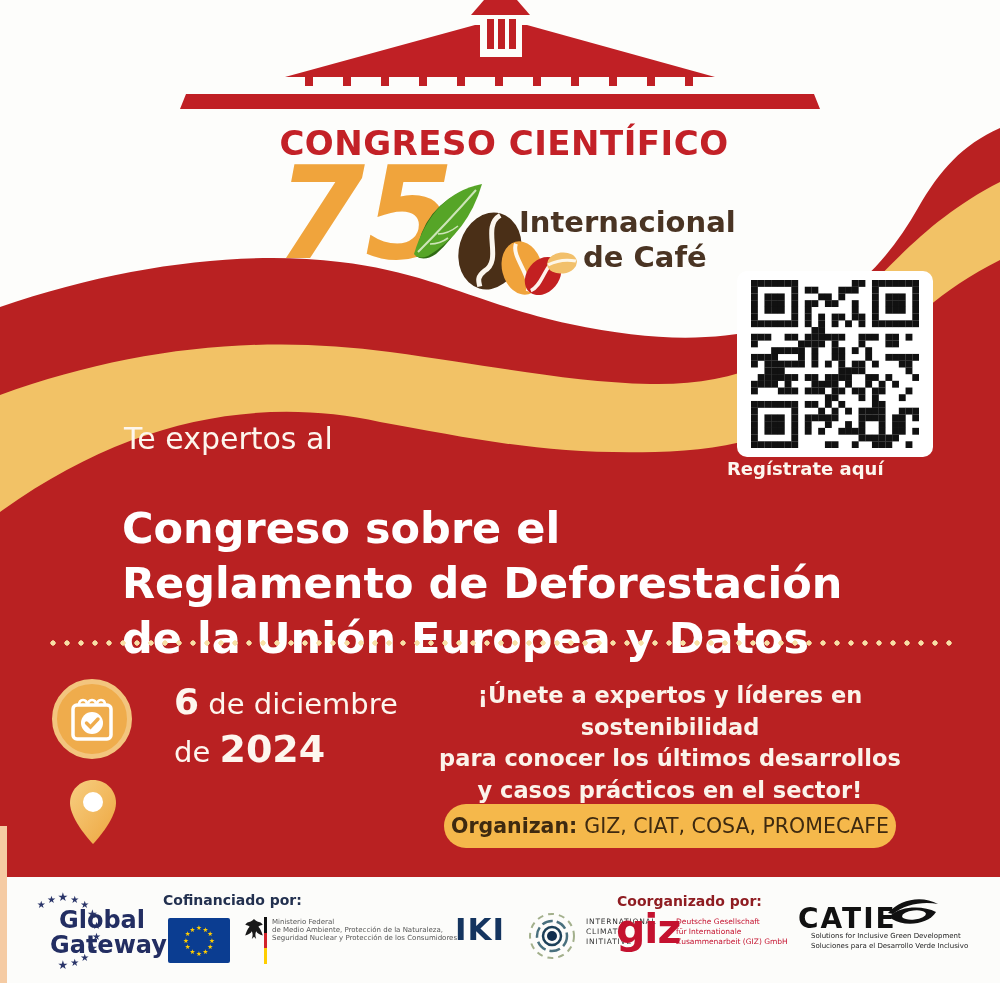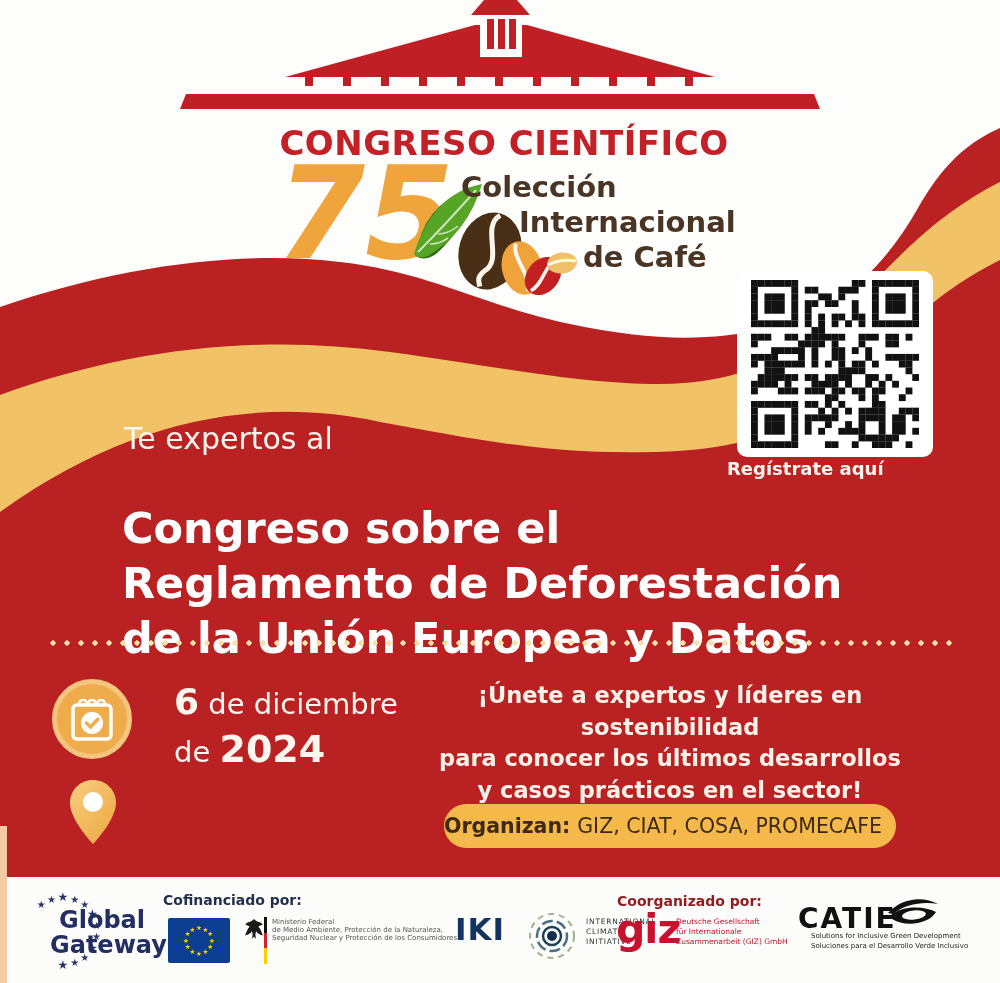--- a/index.html
+++ b/index.html
@@ -30,21 +30,21 @@
   .date-block{left:146px;top:684px;color:#FDF6EE;z-index:4;line-height:36px;margin-left:28px;}
   .date-day{font-size:36px;font-weight:bold;}
   .date-rest{font-size:29px;font-weight:400;}
   .date-pre{font-size:29px;font-weight:400;}
   .date-year{font-size:38px;font-weight:bold;}
   .pin-wrap{left:70px;top:780px;z-index:4;}
   .virtual{left:146px;top:798px;font-size:30px;font-weight:bold;color:#FDF6EE;z-index:4;}
   .pitch{left:420px;top:680px;width:500px;text-align:center;font-size:22.5px;font-weight:bold;
          line-height:31.5px;color:#FBF3EA;z-index:4;}
   .pill{left:444px;top:804px;width:452px;height:44px;background:#F5B84B;border-radius:22px;
-        display:flex;align-items:center;font-size:20.5px;color:#3E2A10;z-index:4;}
+        display:flex;align-items:center;justify-content:center;font-size:20.5px;color:#3E2A10;z-index:4;}
   .pill b{margin-right:7px;}
   
   .footer{left:0;top:877px;width:1000px;height:106px;background:#FCFCFA;z-index:6;}
   .gg-text{left:50px;top:31px;font-size:24px;font-weight:800;line-height:25px;color:#232E62;}
   .gg-text .l1{display:block;padding-left:9px;}
   .lbl-cofin{left:163px;top:15px;font-size:14px;font-weight:bold;color:#22304F;}
   .eu-flag{left:168px;top:41px;width:62px;height:45px;background:#0B3D91;border-radius:2px;}
   .stripe{left:264px;top:40px;width:3px;height:47px;}
   .stripe div{width:3px;height:15.6px;}
   .ministry{left:272px;top:41px;font-size:7px;line-height:8px;color:#555;}
@@ -88,21 +88,20 @@
         <rect x="391" y="77" width="8" height="9"></rect>
       <rect x="429" y="77" width="8" height="9"></rect>
         <rect x="467" y="77" width="8" height="9"></rect>
       <rect x="505" y="77" width="8" height="9"></rect>
     </g>
     <polygon points="6,94 634,94 640,109 0,109" fill="#C02025"></polygon>
   </svg>
 
   <div class="abs congress-title" style="z-index:2;">CONGRESO CIENTÍFICO</div>
   <div class="abs num75" style="z-index:2;">75</div>
-  <div class="abs coll coll1" style="z-index:3;">Colección</div>
   <div class="abs coll coll2" style="z-index:3;">Internacional</div>
   <div class="abs coll coll3" style="z-index:3;">de Café</div>
 
   <svg class="abs" width="190" height="122" viewBox="0 0 190 122" style="left:402px;top:176px;z-index:2;">
     <path d="M14,80 Q20,30 68,12 Q66,50 34,78 Q22,86 14,80 Z" fill="#2F6A14"></path>
     <path d="M12,78 Q30,18 80,8 Q66,56 26,80 Q16,84 12,78 Z" fill="#56A527"></path>
     <path d="M16,76 Q44,48 74,14" stroke="#CDE5B8" stroke-width="2" fill="none"></path>
     <path d="M36,58 Q46,58 56,50 M28,68 Q38,68 46,62" stroke="#CDE5B8" stroke-width="1.6" fill="none"></path>
     <g transform="rotate(16 88 75)">
       <ellipse cx="88" cy="75" rx="31" ry="39" fill="#4A2F17"></ellipse>

